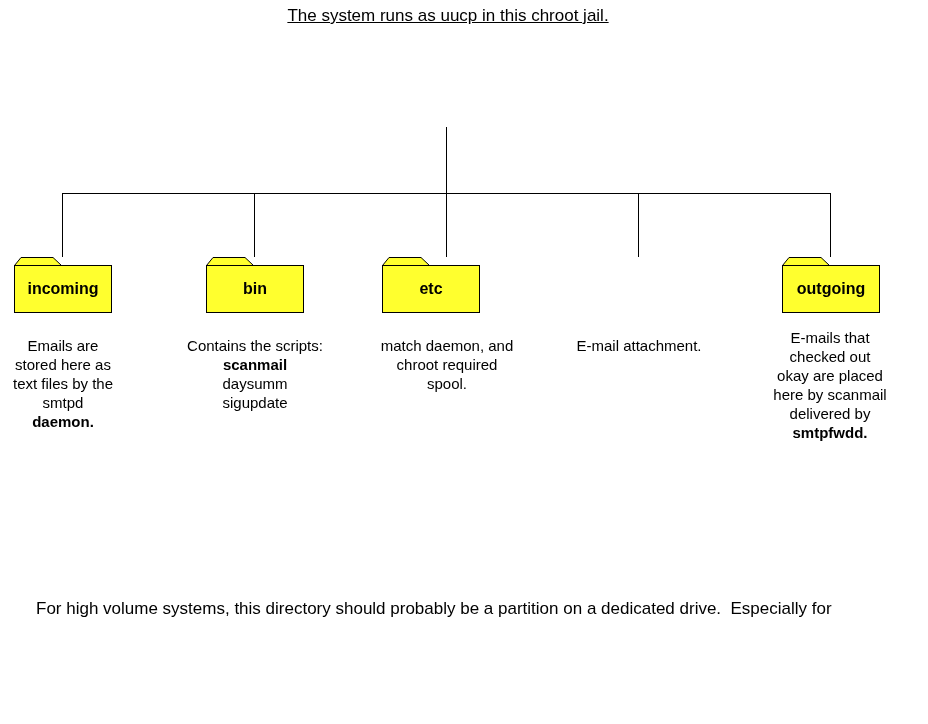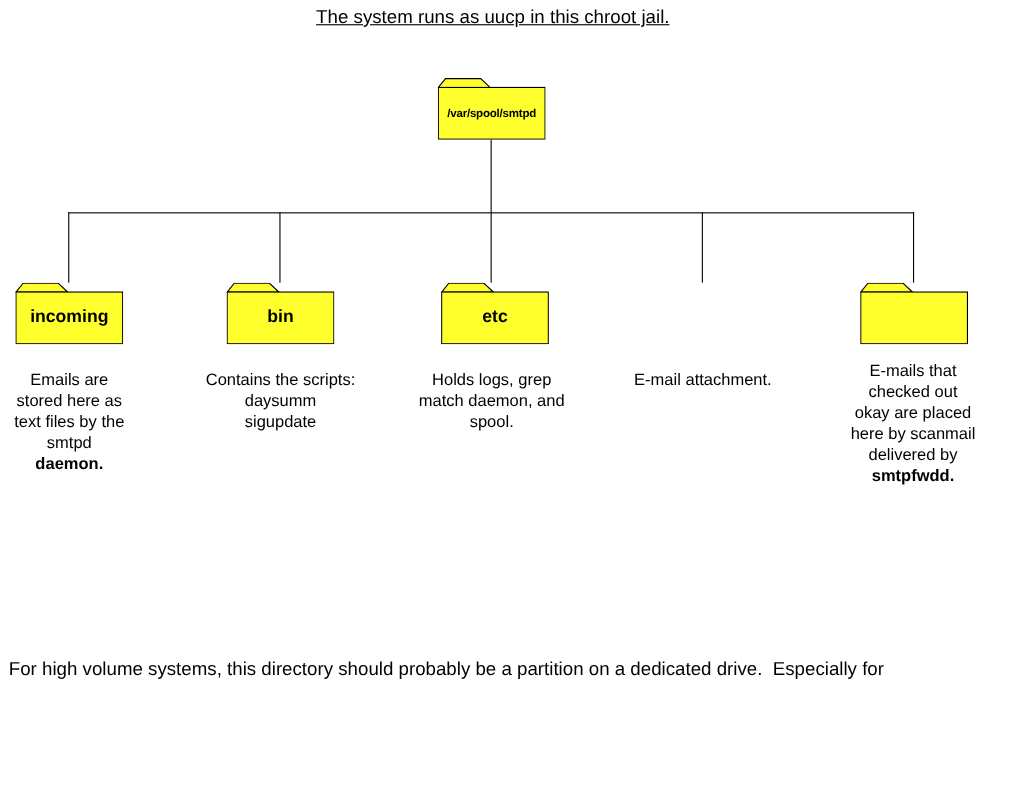--- a/index.html
+++ b/index.html
@@ -63,21 +63,21 @@
     justify-content: center;
     font-weight: bold;
     font-size: 16px;
     text-align: center;
   }
   .root-folder .folder-label { font-size: 10.5px; letter-spacing: -0.2px; }
 
   .folder-root      { left: 398px; top: 71px; }
   .folder-pos-1     { left: 14px;  top: 257px; }
   .folder-pos-2     { left: 206px; top: 257px; }
-  .folder-pos-3     { left: 401px; top: 257px; padding-left: 48px; }
+  .folder-pos-3     { left: 382px; top: 257px; padding-left: 48px; }
   .folder-pos-4     { left: 590px; top: 257px; }
   .folder-pos-5     { left: 782px; top: 257px; }
 
   
   .desc {
     position: absolute;
     text-align: center;
     font-size: 15px;
     line-height: 19px;
   }
@@ -92,44 +92,37 @@
 
   
   .footer-note {
     position: absolute;
     left: 8px;
     top: 598px;
     width: 916px;
     font-size: 17px;
     line-height: 22px;
   }
-  .footer-note .line { white-space: pre; }
+  .footer-note .line { white-space: pre; margin-left: 28px; }
 </style>
 </head>
 <body>
 
 <div class="canvas">
 
   <div class="diagram-title">The system runs as uucp in this chroot jail.</div>
 
   <div class="line-v root-drop"></div>
   <div class="line-h rail"></div>
   <div class="line-v drop-1"></div>
   <div class="line-v drop-2"></div>
   <div class="line-v drop-3"></div>
   <div class="line-v drop-4"></div>
   <div class="line-v drop-5"></div>
 
-  <div class="folder root-folder folder-root">
-    <svg viewBox="0 0 98 56" width="98" height="56">
-      <polygon points="0.5,8.5 7,0.5 39,0.5 47.5,8.5" fill="#FFFF2E" stroke="#000000" stroke-width="1"></polygon>
-      <rect x="0.5" y="8.5" width="97" height="47" fill="#FFFF2E" stroke="#000000" stroke-width="1"></rect>
-    </svg>
-    <span class="folder-label">/var/spool/smtpd</span>
-  </div>
 
   <div class="folder folder-pos-1">
     <svg viewBox="0 0 98 56" width="98" height="56">
       <polygon points="0.5,8.5 7,0.5 39,0.5 47.5,8.5" fill="#FFFF2E" stroke="#000000" stroke-width="1"></polygon>
       <rect x="0.5" y="8.5" width="97" height="47" fill="#FFFF2E" stroke="#000000" stroke-width="1"></rect>
     </svg>
     <span class="folder-label">incoming</span>
   </div>
 
   <div class="folder folder-pos-2">
@@ -147,37 +140,39 @@
     </svg>
     <span class="folder-label">etc</span>
   </div>
 
 
   <div class="folder folder-pos-5">
     <svg viewBox="0 0 98 56" width="98" height="56">
       <polygon points="0.5,8.5 7,0.5 39,0.5 47.5,8.5" fill="#FFFF2E" stroke="#000000" stroke-width="1"></polygon>
       <rect x="0.5" y="8.5" width="97" height="47" fill="#FFFF2E" stroke="#000000" stroke-width="1"></rect>
     </svg>
+    <span class="folder-label">outgoing</span>
   </div>
 
   <div class="desc desc-1">
       <div class="line">Emails are</div>
       <div class="line">stored here as</div>
       <div class="line">text files by the</div>
       <div class="line">smtpd</div>
       <div class="line bold">daemon.</div>
     </div>
   <div class="desc desc-2">
       <div class="line">Contains the scripts:</div>
+      <div class="line bold">scanmail</div>
       <div class="line">daysumm</div>
       <div class="line">sigupdate</div>
     </div>
   <div class="desc desc-3">
-      <div class="line">Holds logs, grep</div>
       <div class="line">match daemon, and</div>
+      <div class="line">chroot required</div>
       <div class="line">spool.</div>
     </div>
   <div class="desc desc-4">
       <div class="line">E-mail attachment.</div>
     </div>
   <div class="desc desc-5">
       <div class="line">E-mails that</div>
       <div class="line">checked out</div>
       <div class="line">okay are placed</div>
       <div class="line">here by scanmail</div>

